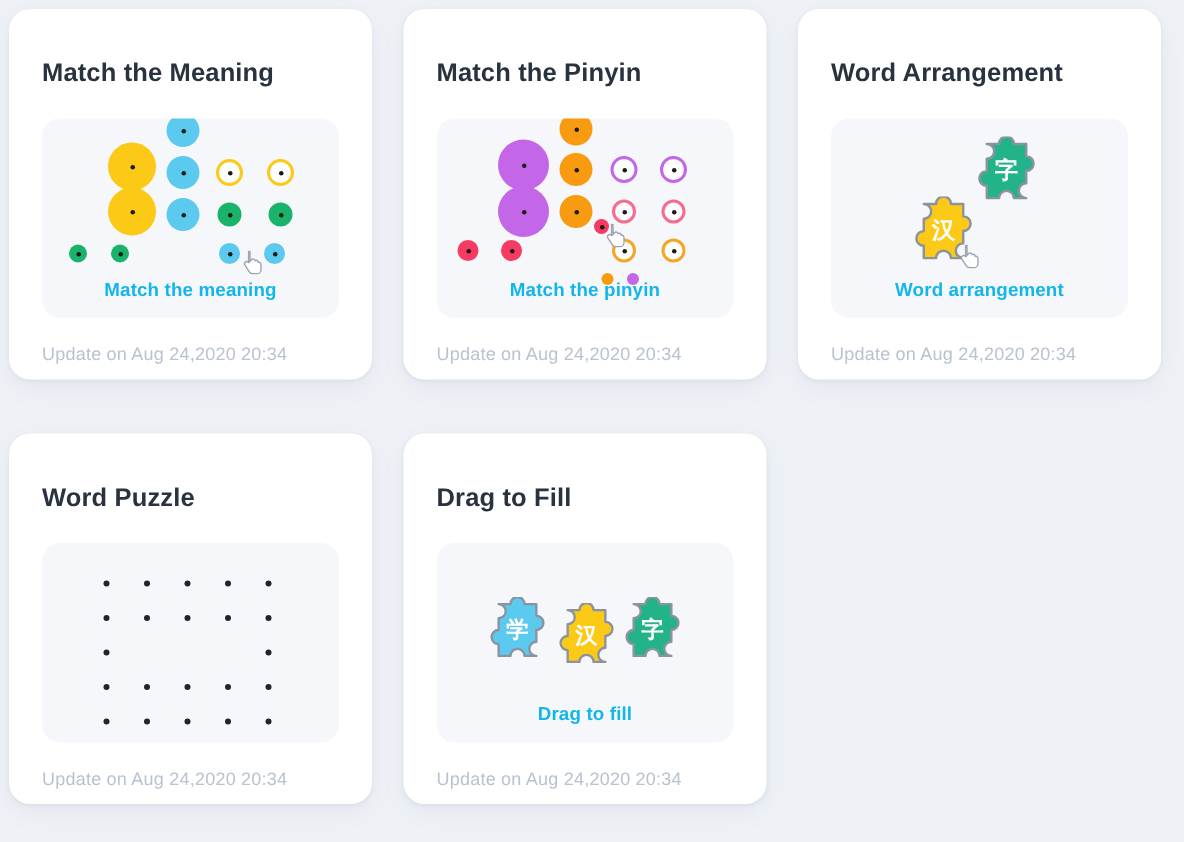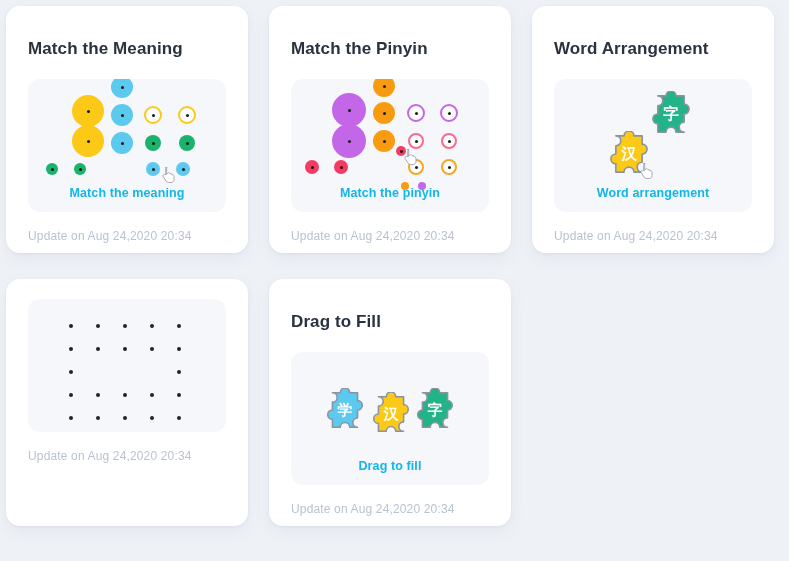--- a/index.html
+++ b/index.html
@@ -14,21 +14,21 @@
     overflow: hidden;
   }
   #grid {
     position: absolute;
     left: 0; top: 0;
     width: 789px;
     height: 561px;
     display: flex;
     flex-wrap: wrap;
     align-content: flex-start;
-    gap: 26px 21px;
+    gap: 36px 21px;
     padding: 6px 0 0 6px;
     box-sizing: border-box;
   }
   .card {
     width: 242px;
     background: #ffffff;
     border-radius: 14px;
     box-shadow: 0 1px 3px rgba(110,130,160,0.10), 0 6px 16px rgba(110,130,160,0.07);
     padding: 0 0 10px 0;
     box-sizing: border-box;
@@ -186,20 +186,21 @@
           <div class="cursor" style="left: 86px; top: 84px;"><svg viewBox="0 0 13 16" width="13" height="16">
               <path d="M3.2 0.6c.9 0 1.5.7 1.5 1.6v5.1l.9-1.1c.5-.6 1.4-.7 2-.2.3.2.4.5.5.8.5-.4 1.3-.3 1.8.2.2.3.3.6.3.9.6-.2 1.3.1 1.6.7.1.3.2.6.2.9v3.3c0 1.5-1.2 2.7-2.7 2.7H6.5c-1 0-1.9-.5-2.4-1.4L1.2 9.6c-.4-.7-.2-1.6.5-2 .5-.3 1.1-.3 1.6.1l.4.3V2.2c0-.9.6-1.6 1.5-1.6z" fill="#ffffff" stroke="#9aa3b0" stroke-width="0.9"></path>
             </svg></div>
         </div>
       <div class="thumb-label">Word arrangement</div>
     </div>
     <div class="update">Update on Aug 24,2020 20:34</div>
   </div>
 
   <div class="card">
+    <div class="card-title">Word Puzzle</div>
     <div class="thumb">
       <div class="scene" id="scene-dotgrid">
           <span class="gdot" style="left: 41px; top: 25px; background: rgb(32, 36, 44);"></span>
           <span class="gdot" style="left: 68px; top: 25px; background: rgb(32, 36, 44);"></span>
           <span class="gdot" style="left: 95px; top: 25px; background: rgb(32, 36, 44);"></span>
           <span class="gdot" style="left: 122px; top: 25px; background: rgb(32, 36, 44);"></span>
           <span class="gdot" style="left: 149px; top: 25px; background: rgb(32, 36, 44);"></span>
           <span class="gdot" style="left: 41px; top: 48px; background: rgb(32, 36, 44);"></span>
           <span class="gdot" style="left: 68px; top: 48px; background: rgb(32, 36, 44);"></span>
           <span class="gdot" style="left: 95px; top: 48px; background: rgb(32, 36, 44);"></span>

